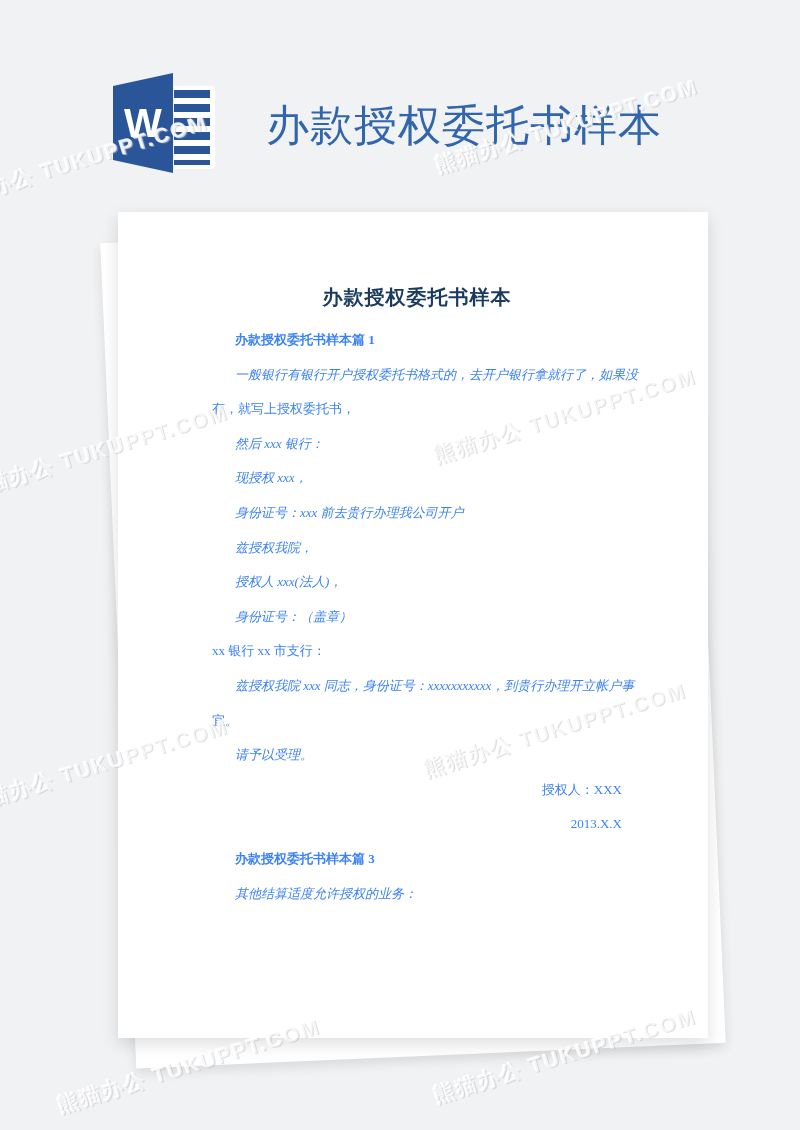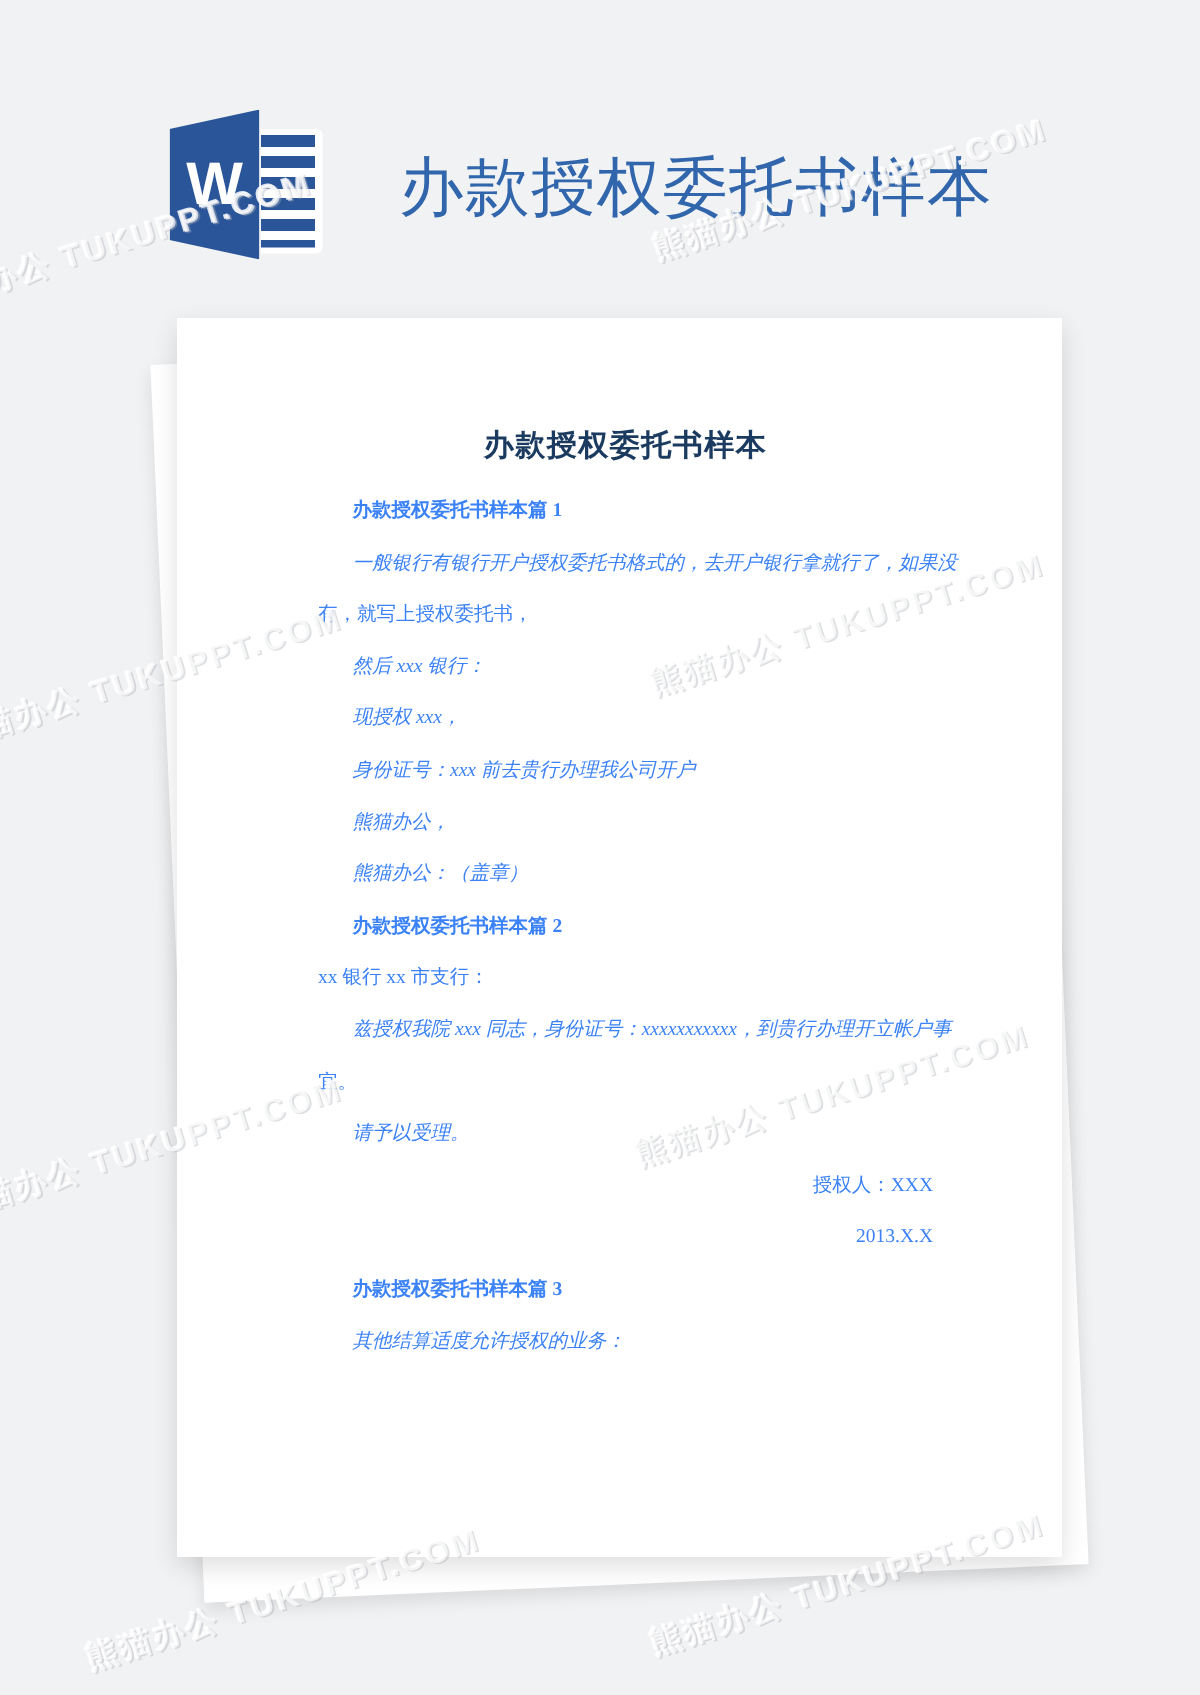--- a/index.html
+++ b/index.html
@@ -104,23 +104,23 @@
 
   <div class="doc-page">
     <h2 class="doc-title">办款授权委托书样本</h2>
     <div id="doc-lines">
         <p class="line l-heading">办款授权委托书样本篇 1</p>
         <p class="line l-indent">一般银行有银行开户授权委托书格式的，去开户银行拿就行了，如果没</p>
         <p class="line l-flush">有，就写上授权委托书，</p>
         <p class="line l-indent">然后 xxx 银行：</p>
         <p class="line l-indent">现授权 xxx，</p>
         <p class="line l-indent">身份证号：xxx 前去贵行办理我公司开户</p>
-        <p class="line l-indent">熊猫办公，</p>
-        <p class="line l-indent">熊猫办公：（盖章）</p>
-        <p class="line l-heading">办款授权委托书样本篇 2</p>
+        <p class="line l-indent">兹授权我院，</p>
+        <p class="line l-indent">授权人 xxx(法人)，</p>
+        <p class="line l-indent">身份证号：（盖章）</p>
         <p class="line l-flush">xx 银行 xx 市支行：</p>
         <p class="line l-indent">兹授权我院 xxx 同志，身份证号：xxxxxxxxxxx，到贵行办理开立帐户事</p>
         <p class="line l-flush">宜。</p>
         <p class="line l-indent">请予以受理。</p>
         <p class="line l-right">授权人：XXX</p>
         <p class="line l-right">2013.X.X</p>
         <p class="line l-heading">办款授权委托书样本篇 3</p>
         <p class="line l-indent">其他结算适度允许授权的业务：</p>
       </div>
   </div>

